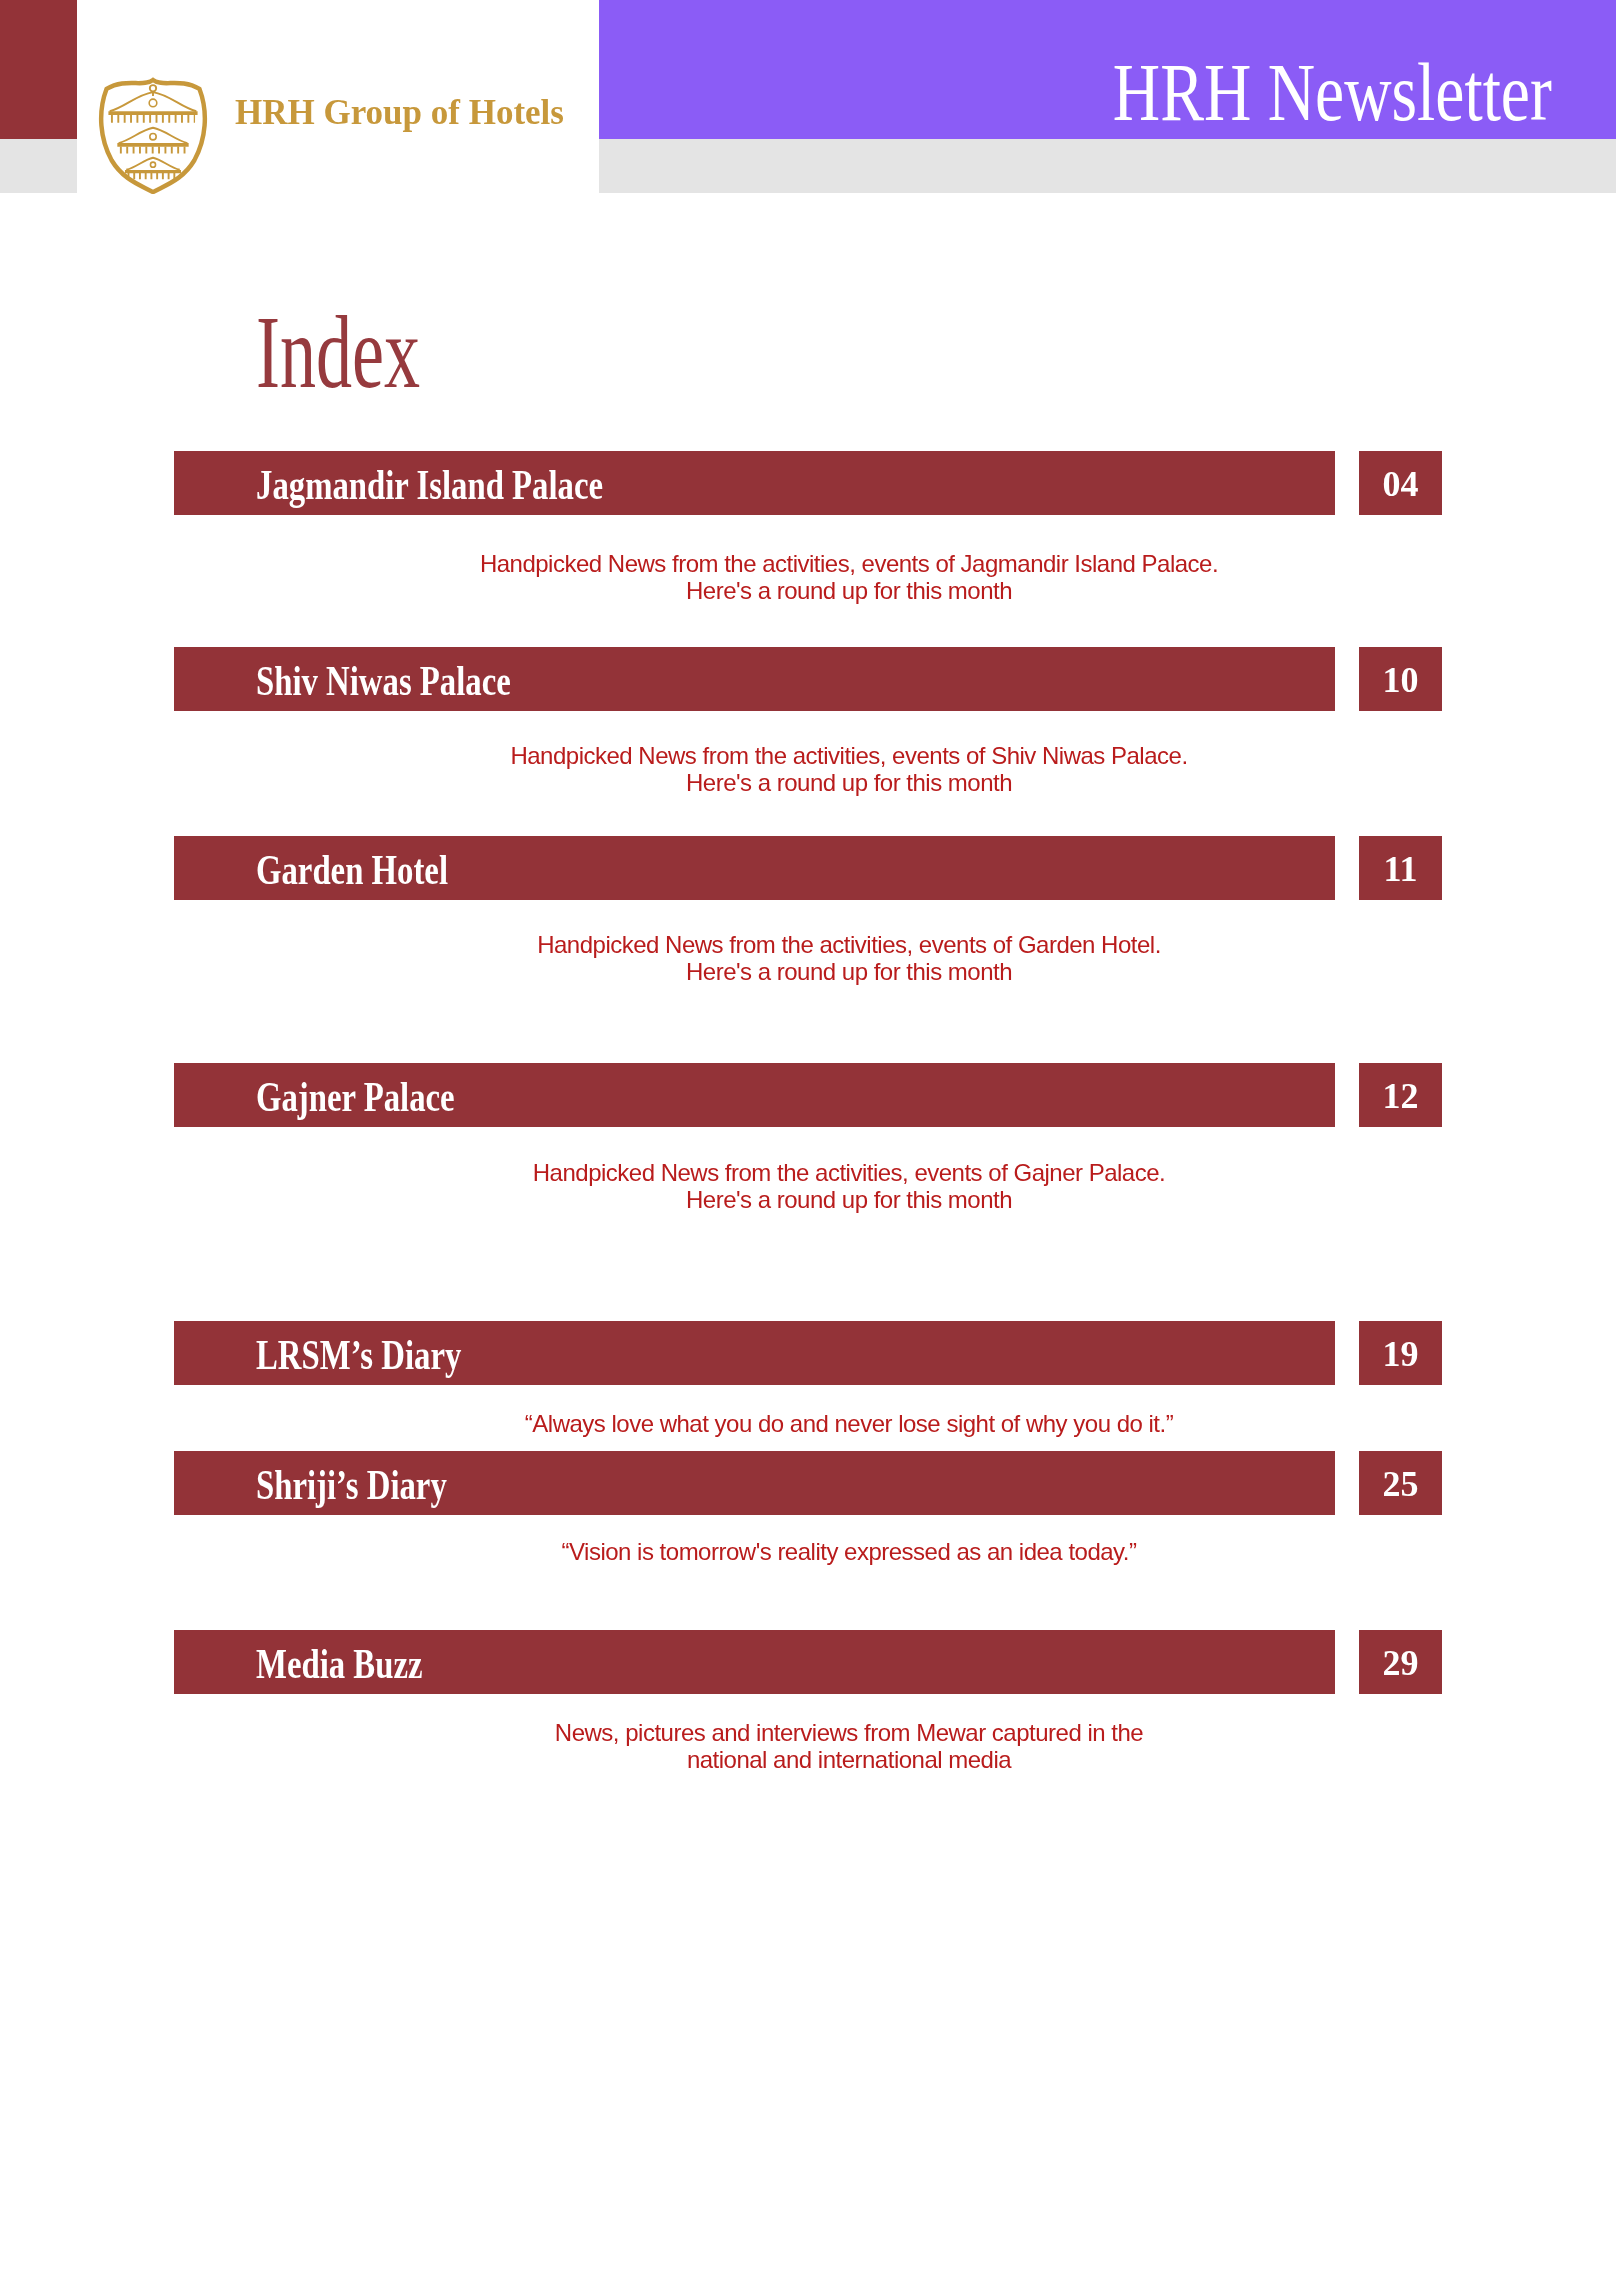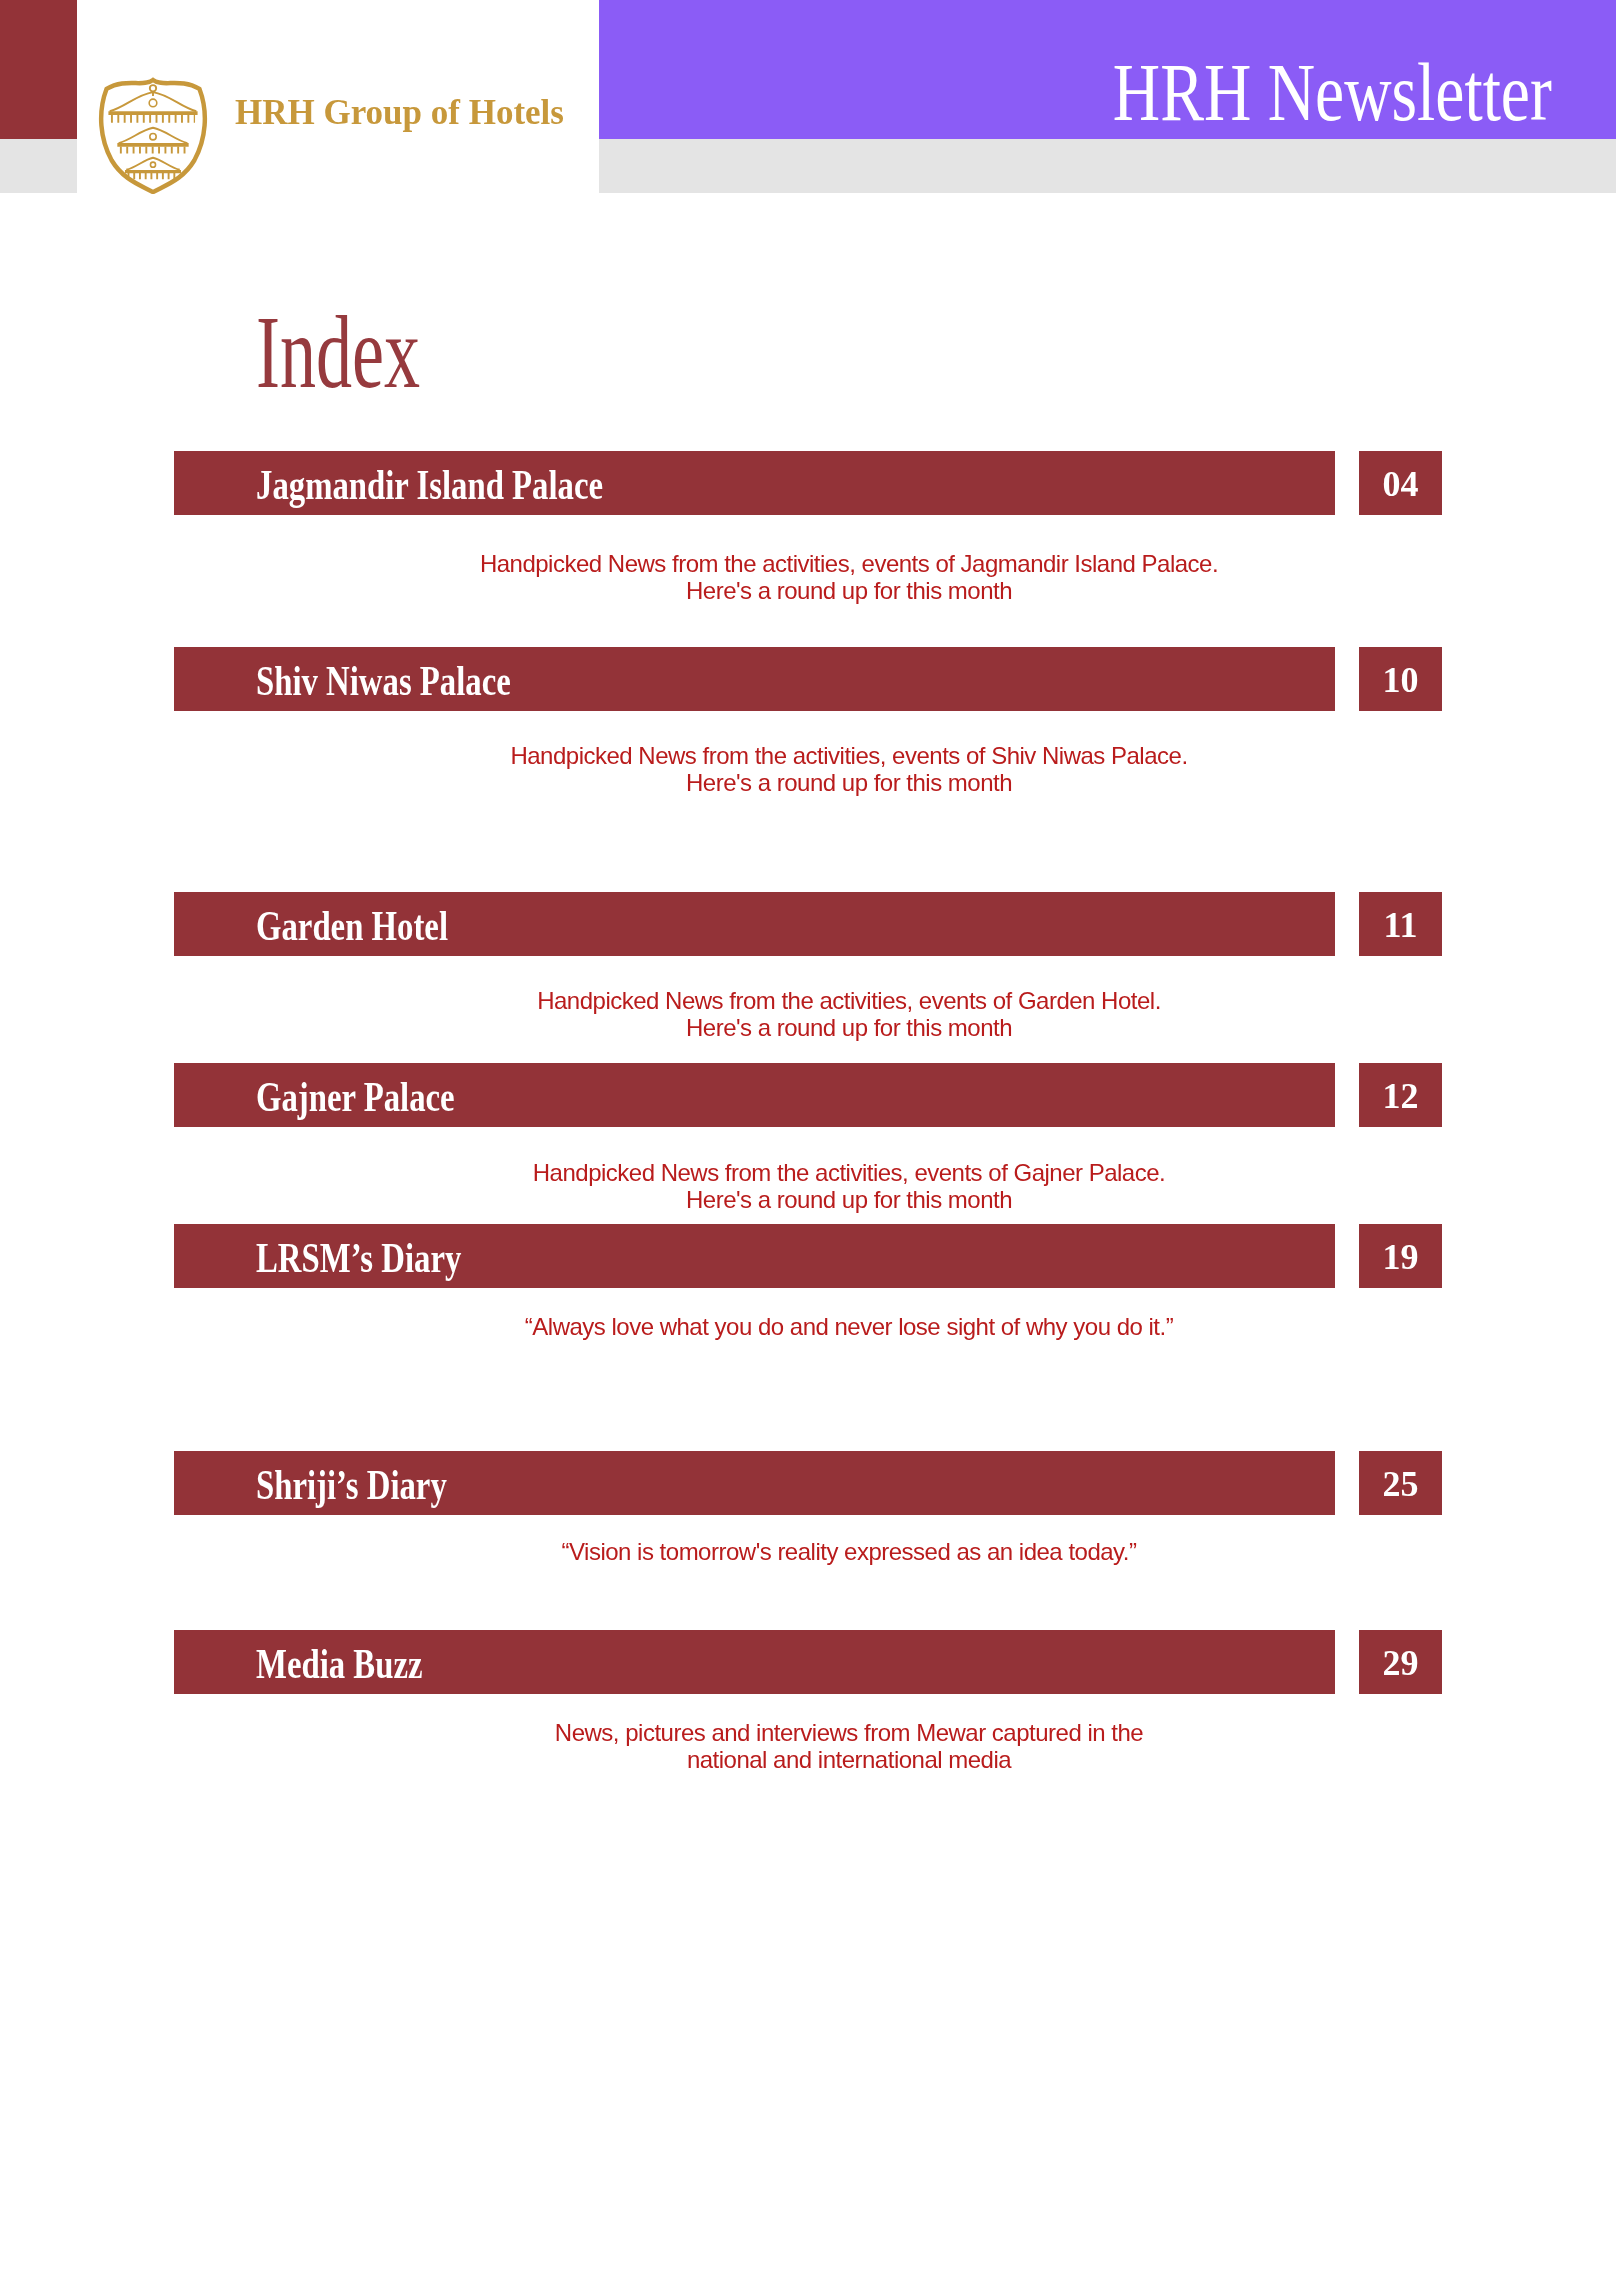--- a/index.html
+++ b/index.html
@@ -29,22 +29,22 @@
 
   
   .index-title{
     position:absolute;left:256px;top:301px;
     color:#963a3e;font-size:103px;line-height:1;white-space:nowrap;
     display:inline-block;transform:scaleX(0.70);transform-origin:0 0;
   }
 
   
   .entry{position:absolute;left:174px;width:1268px;}
-  .e1{top:451px}.e2{top:647px}.e3{top:892px}.e4{top:1063px}
-  .e5{top:1224px}.e6{top:1451px}.e7{top:1630px}
+  .e1{top:451px}.e2{top:647px}.e3{top:836px}.e4{top:1063px}
+  .e5{top:1321px}.e6{top:1451px}.e7{top:1630px}
 
   .bar-row{display:flex;height:64px;font-weight:bold;}
   .bar{
     flex:1;background:#933338;display:flex;align-items:center;
     padding-left:82px;box-sizing:border-box;
   }
   .bar-title{
     color:#ffffff;font-size:42px;line-height:1;white-space:nowrap;
     display:inline-block;transform:scaleX(0.78);transform-origin:0 50%;
     padding-top:3.9px;

